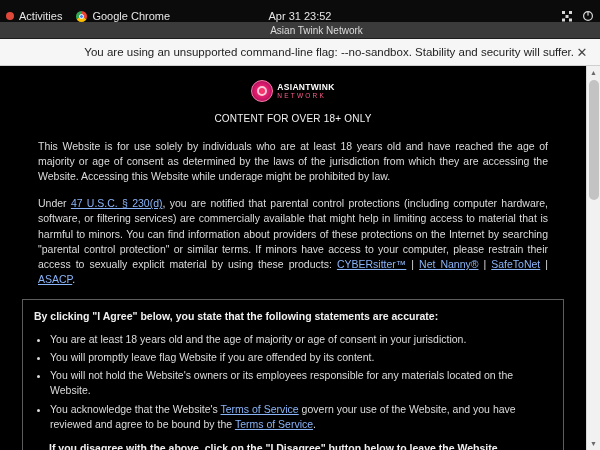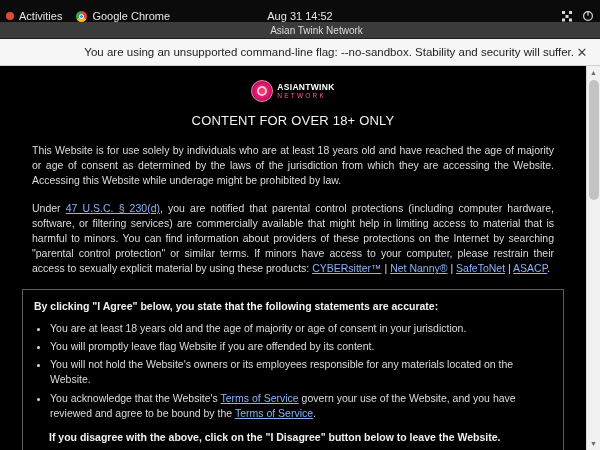--- a/index.html
+++ b/index.html
@@ -150,28 +150,28 @@
     font-size: 8.5px; font-weight: bold; letter-spacing: .3px;
     color: #ffffff;
   }
   .logo-text .l2 {
     font-size: 6.5px; letter-spacing: 2.2px;
     color: #ff5c8d; margin-top: 1px;
   }
 
   h1#headline {
     text-align: center;
-    font-size: 13px;
+    font-size: 10px;
     font-weight: normal;
     letter-spacing: .2px;
     margin: 2px 0 12px;
     color: #f2f2f2;
   }
 
-  p.para { margin: 0 10px 12px; text-align: justify; color: #dcdcdc; }
+  p.para { margin: 0 16px 12px; text-align: justify; color: #dcdcdc; }
   a { color: #8ab4f8; text-decoration: underline; }
 
   
   #agreement {
     border: 1px solid #5d5d5d;
     padding: 9px 11px 10px;
     margin: 2px 0 14px;
   }
   #agreement .lead { font-weight: bold; font-size: 10.5px; margin: 0 0 7px; color: #f0f0f0; }
   #agreement ul { margin: 0 0 9px; padding-left: 16px; }
@@ -185,21 +185,21 @@
   <div class="left">
     <div class="activities">
       <span class="dot-red"></span>
       <span>Activities</span>
     </div>
     <div class="activities">
       <span class="chrome-glyph"></span>
       <span>Google Chrome</span>
     </div>
   </div>
-  <div class="center">Aug 31  14:52</div>
+  <div class="center">Apr 31  23:52</div>
   <div class="right">
     <span class="sysicon">
       <svg width="12" height="12" viewBox="0 0 12 12">
           <g fill="#d8d8d8">
         <rect x="1" y="1" width="3" height="3"></rect>
             <rect x="8" y="1" width="3" height="3"></rect>
         <rect x="4.5" y="5" width="3" height="3"></rect>
             <rect x="1" y="8.5" width="3" height="3"></rect>
         <rect x="8" y="8.5" width="3" height="3"></rect>
           </g>

